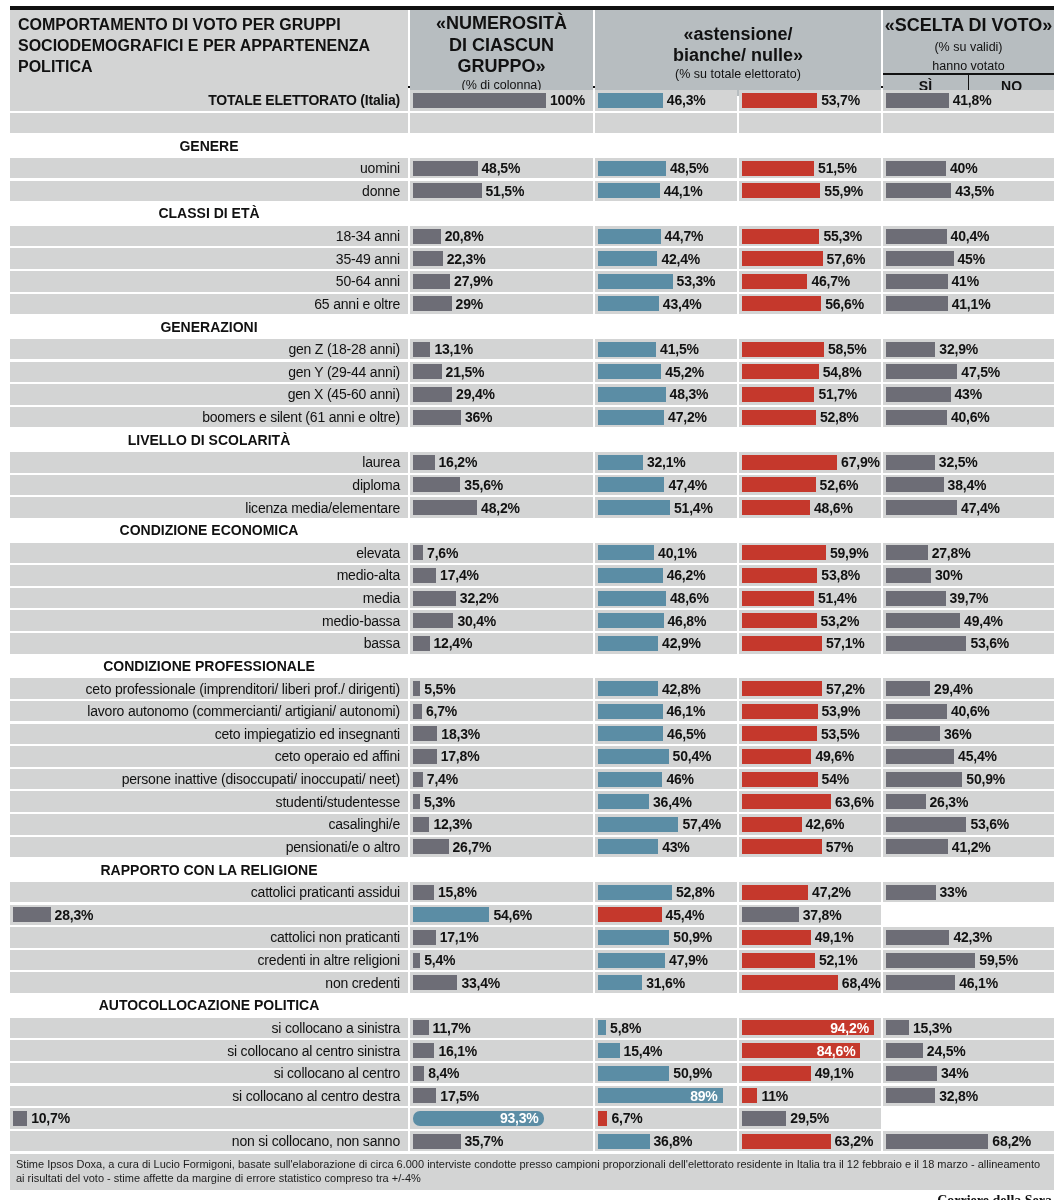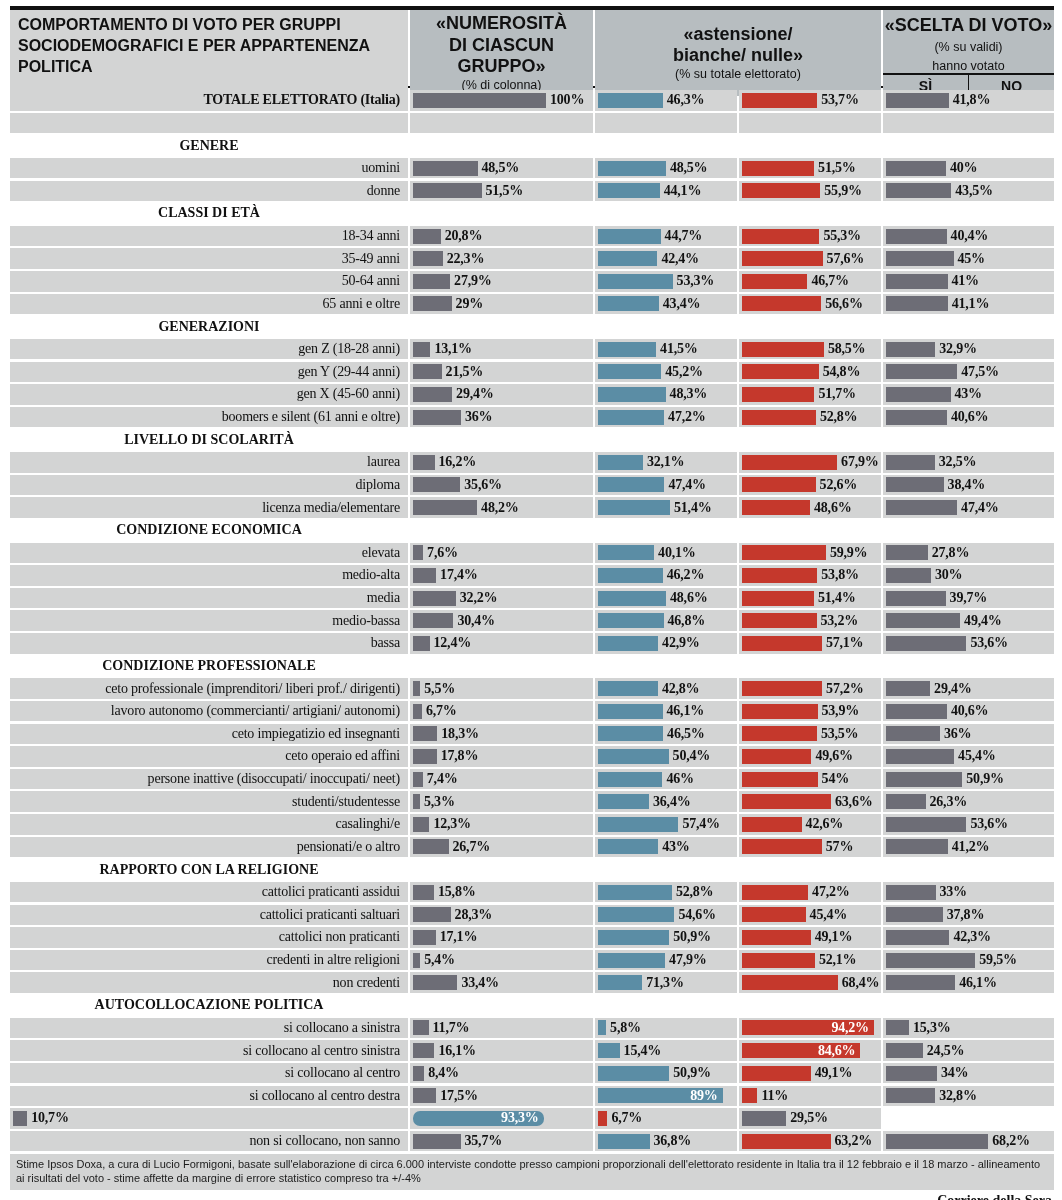--- a/index.html
+++ b/index.html
@@ -33,21 +33,21 @@
   .th-num .th-s { margin-top:0; }
   .th-vote .th-line1 { margin-top:5px; }
   .th-vote .th-s2 { margin-top:4px; font-size:12.5px; }
   .th-yn { margin-top:auto; width:100%; display:flex; border-top:2px solid #111; }
   .th-yn .half { width:142px; padding:3px 0 2px; font-weight:bold; font-size:14px; text-align:center; }
   .th-yn .vdiv { width:2px; background:#111; }
 
   
   .tbody {
     margin-top:2px; height:1062px;
-    display:flex; flex-direction:column; justify-content:space-between;font-family:Liberation Serif, serif;
+    display:flex; flex-direction:column; justify-content:space-between;
   }
   .trow {
     display:grid; grid-template-columns:398px 183px 142px 142px 171px;
     column-gap:2px; height:20.6px; flex:0 0 20.6px;
   }
   .cell { display:flex; align-items:center; min-width:0; }
   .gray { background:var(--row-bg,#d3d4d4); }
   .white { background:#fff; }
   .label-cell {
     justify-content:flex-end; padding-right:8px;
@@ -771,23 +771,20 @@
         <div class="cell bar-cell gray">
           <div class="bar bar-red" style="width: 66.1px;"></div>
           <span class="val">47,2%</span>
         </div>
         <div class="cell bar-cell gray">
           <div class="bar bar-gray" style="width: 49.5px;"></div>
           <span class="val">33%</span>
         </div>
       </div>
       <div class="trow data">
-        <div class="cell label-cell gray">
-          <span>cattolici praticanti saltuari</span>
-        </div>
         <div class="cell bar-cell gray">
           <div class="bar bar-gray" style="width: 37.6px;"></div>
           <span class="val">28,3%</span>
         </div>
         <div class="cell bar-cell gray">
           <div class="bar bar-teal" style="width: 76.4px;"></div>
           <span class="val">54,6%</span>
         </div>
         <div class="cell bar-cell gray">
           <div class="bar bar-red" style="width: 63.6px;"></div>
@@ -843,21 +840,21 @@
       <div class="trow data">
         <div class="cell label-cell gray">
           <span>non credenti</span>
         </div>
         <div class="cell bar-cell gray">
           <div class="bar bar-gray" style="width: 44.4px;"></div>
           <span class="val">33,4%</span>
         </div>
         <div class="cell bar-cell gray">
           <div class="bar bar-teal" style="width: 44.2px;"></div>
-          <span class="val">71,3%</span>
+          <span class="val">31,6%</span>
         </div>
         <div class="cell bar-cell gray">
           <div class="bar bar-red" style="width: 95.8px;"></div>
           <span class="val">68,4%</span>
         </div>
         <div class="cell bar-cell gray">
           <div class="bar bar-gray" style="width: 69.2px;"></div>
           <span class="val">46,1%</span>
         </div>
       </div>

